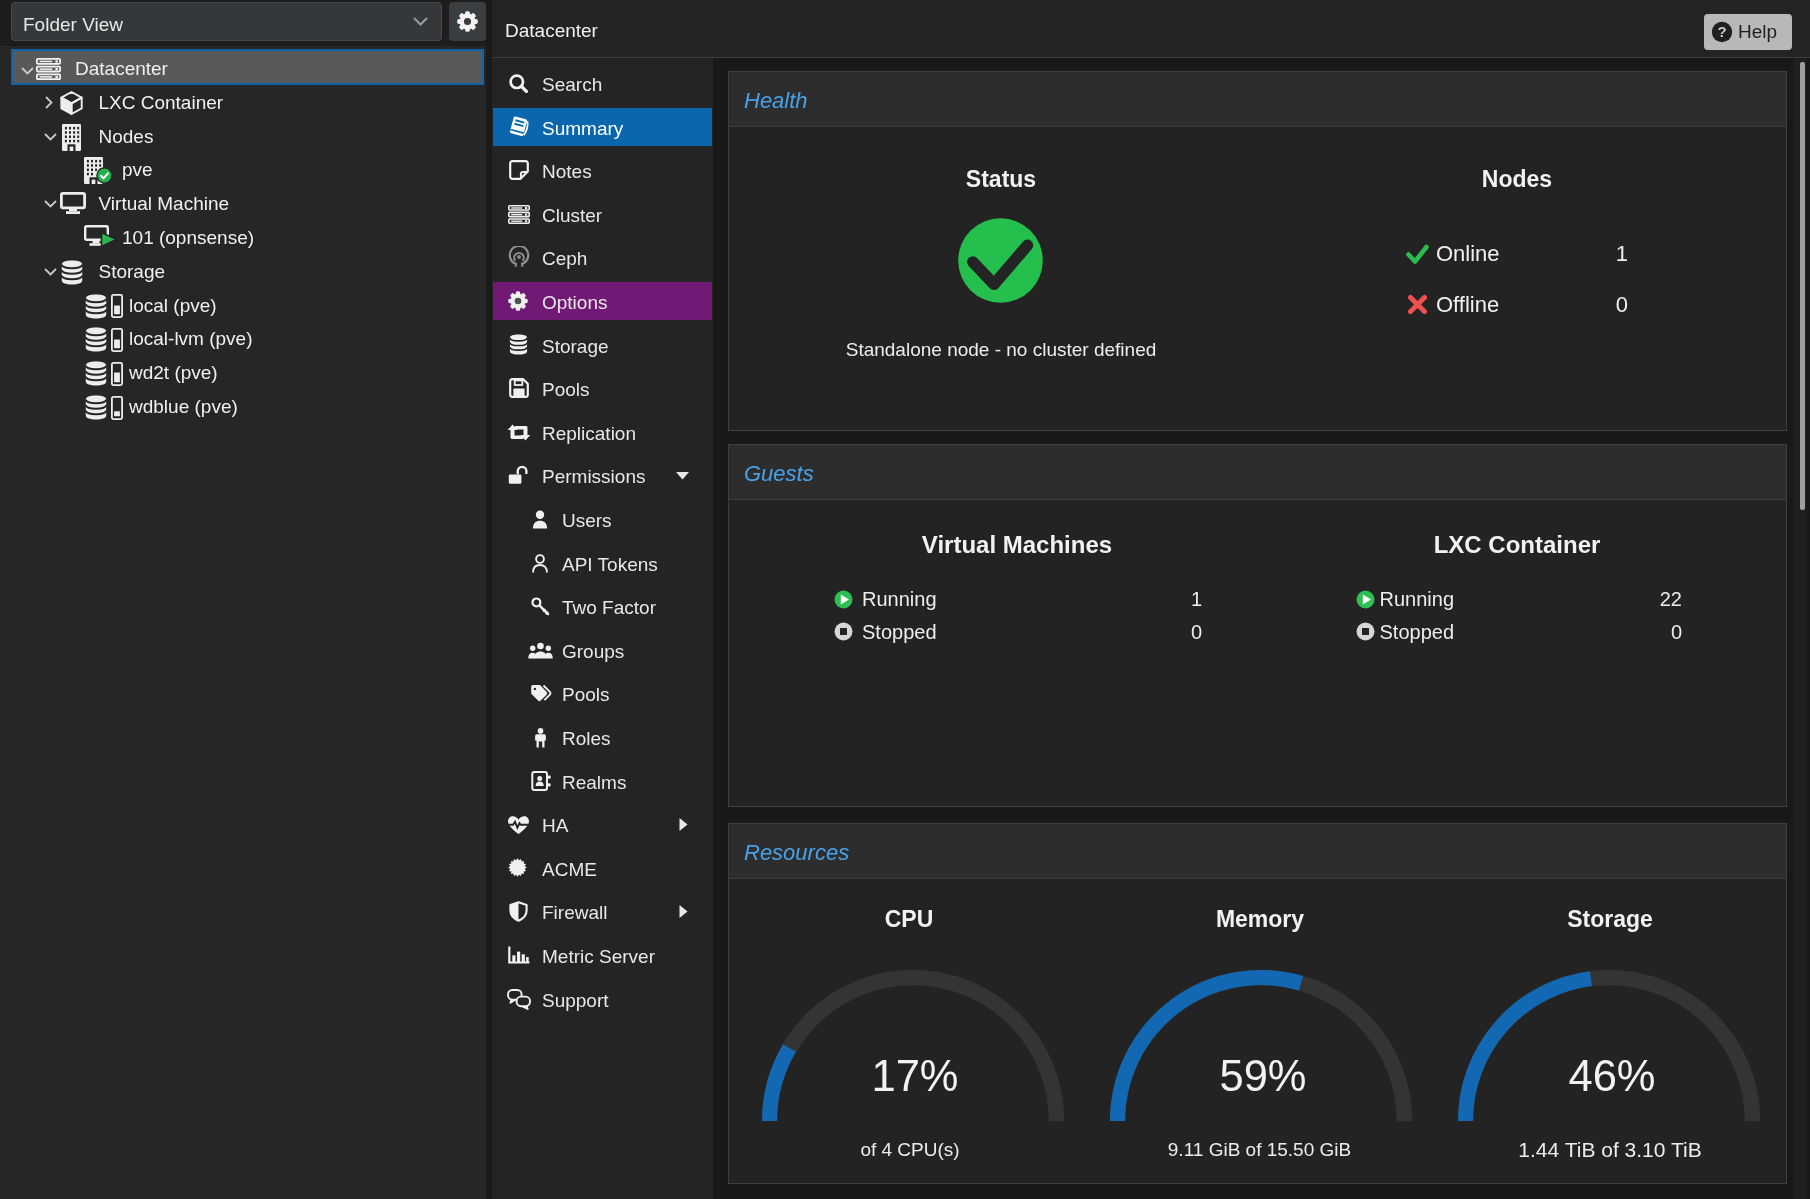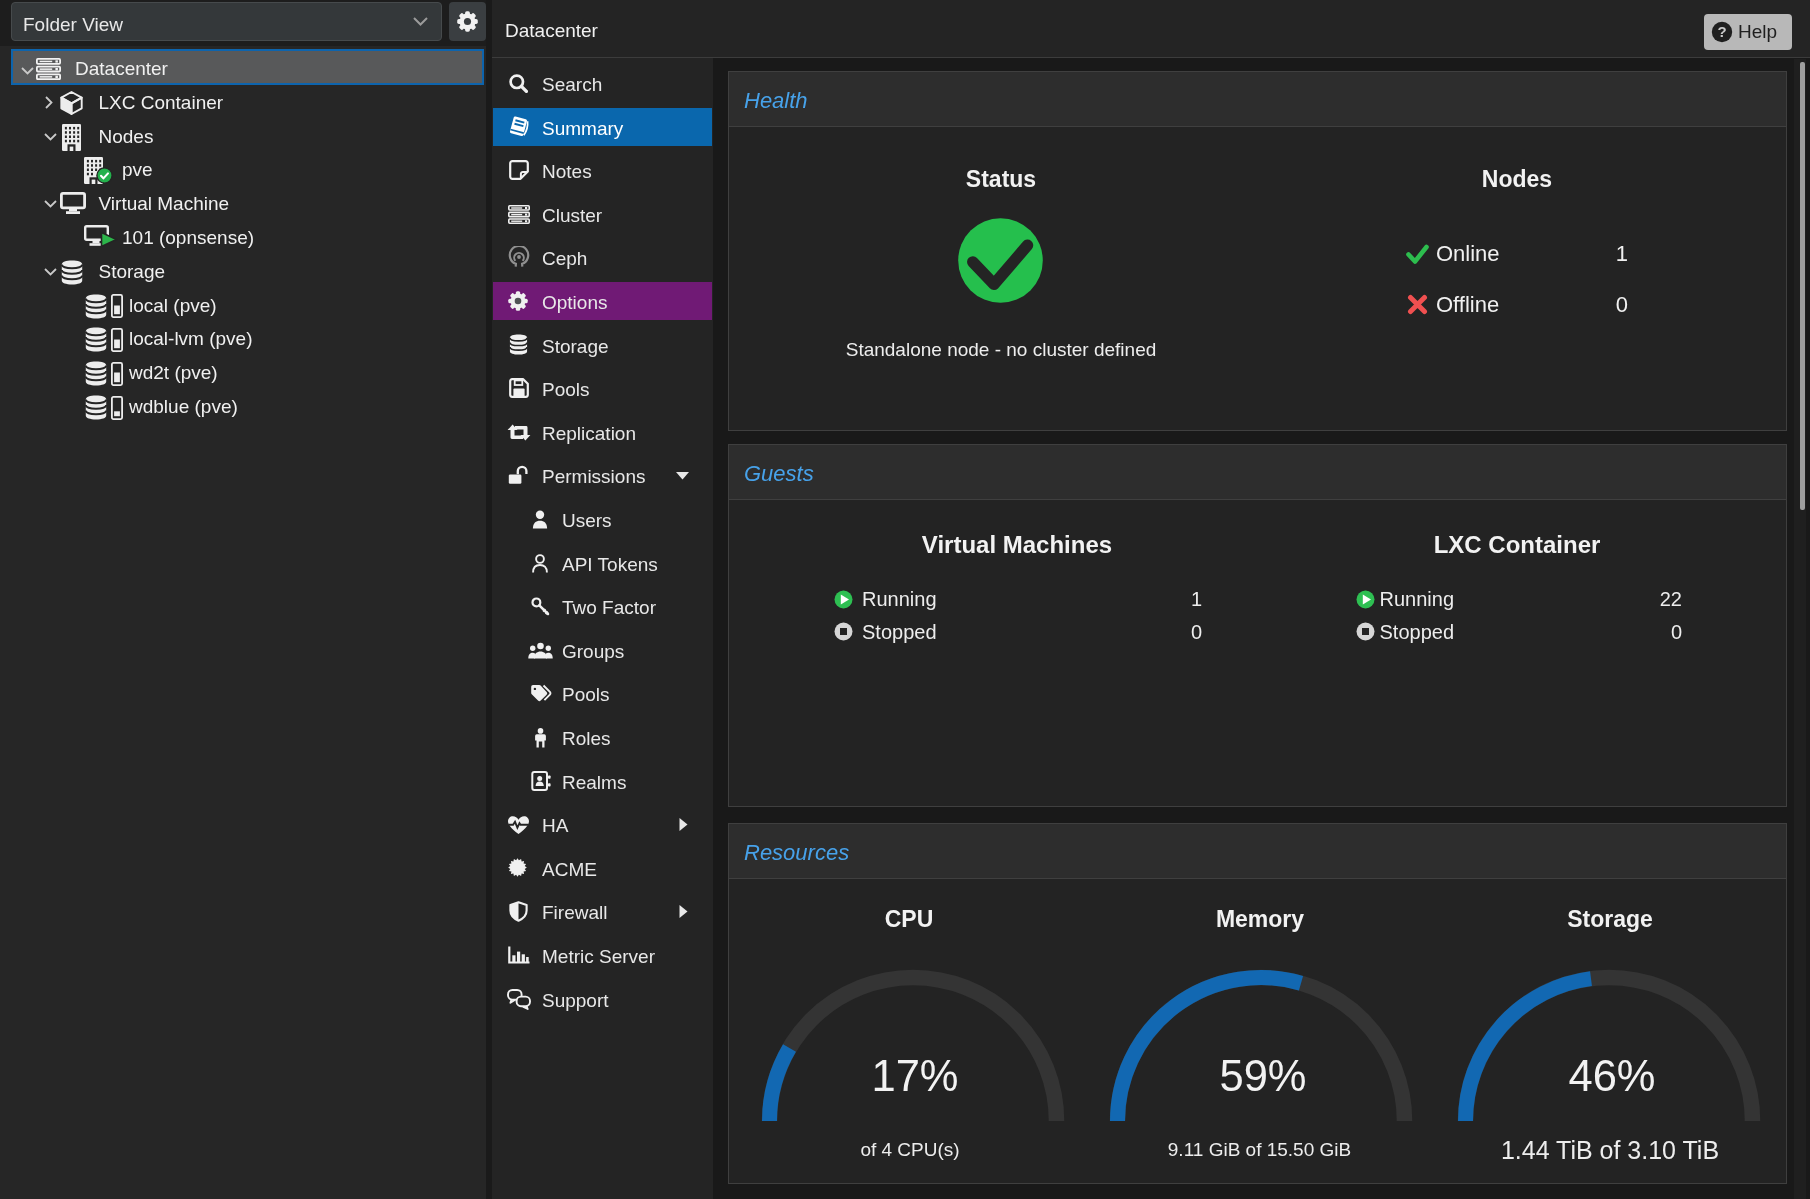--- a/index.html
+++ b/index.html
@@ -533,17 +533,17 @@
     </svg>
 <svg class="abs" style="left:1449px;top:968.5px;" width="320" height="160" viewBox="0 0 320 160">
       <path d="M16.5 152 A143.5 143.5 0 0 1 303.5 152" stroke="#343434" stroke-width="15.5" fill="none"></path>
       <path d="M16.5 152 A143.5 143.5 0 0 1 142 9.6" stroke="#1268b2" stroke-width="15" fill="none"></path>
     </svg>
 <div class="txt" style="left:915px;top:1052px;transform:translateX(-50%);font-size:43.5px;color:#f2f2f2;line-height:48px;">17%</div>
 <div class="txt" style="left:1263px;top:1052px;transform:translateX(-50%);font-size:43.5px;color:#f2f2f2;line-height:48px;">59%</div>
 <div class="txt" style="left:1612px;top:1052px;transform:translateX(-50%);font-size:43.5px;color:#f2f2f2;line-height:48px;">46%</div>
 <div class="txt" style="left:910px;top:1138.5px;transform:translateX(-50%);font-size:19px;color:#ededed;line-height:22px;">of 4 CPU(s)</div>
 <div class="txt" style="left:1259.5px;top:1138.5px;transform:translateX(-50%);font-size:19px;color:#ededed;line-height:22px;">9.11 GiB of 15.50 GiB</div>
-<div class="txt" style="left:1610px;top:1138.5px;transform:translateX(-50%);font-size:25px;color:#ededed;line-height:22px;">1.44 TiB of 3.10 TiB</div>
+<div class="txt" style="left:1610px;top:1138.5px;transform:translateX(-50%);font-size:21px;color:#ededed;line-height:22px;">1.44 TiB of 3.10 TiB</div>
 <div id="sbar">
       <div id="sthumb"></div>
     </div>
 </div>
 
 </body></html>

